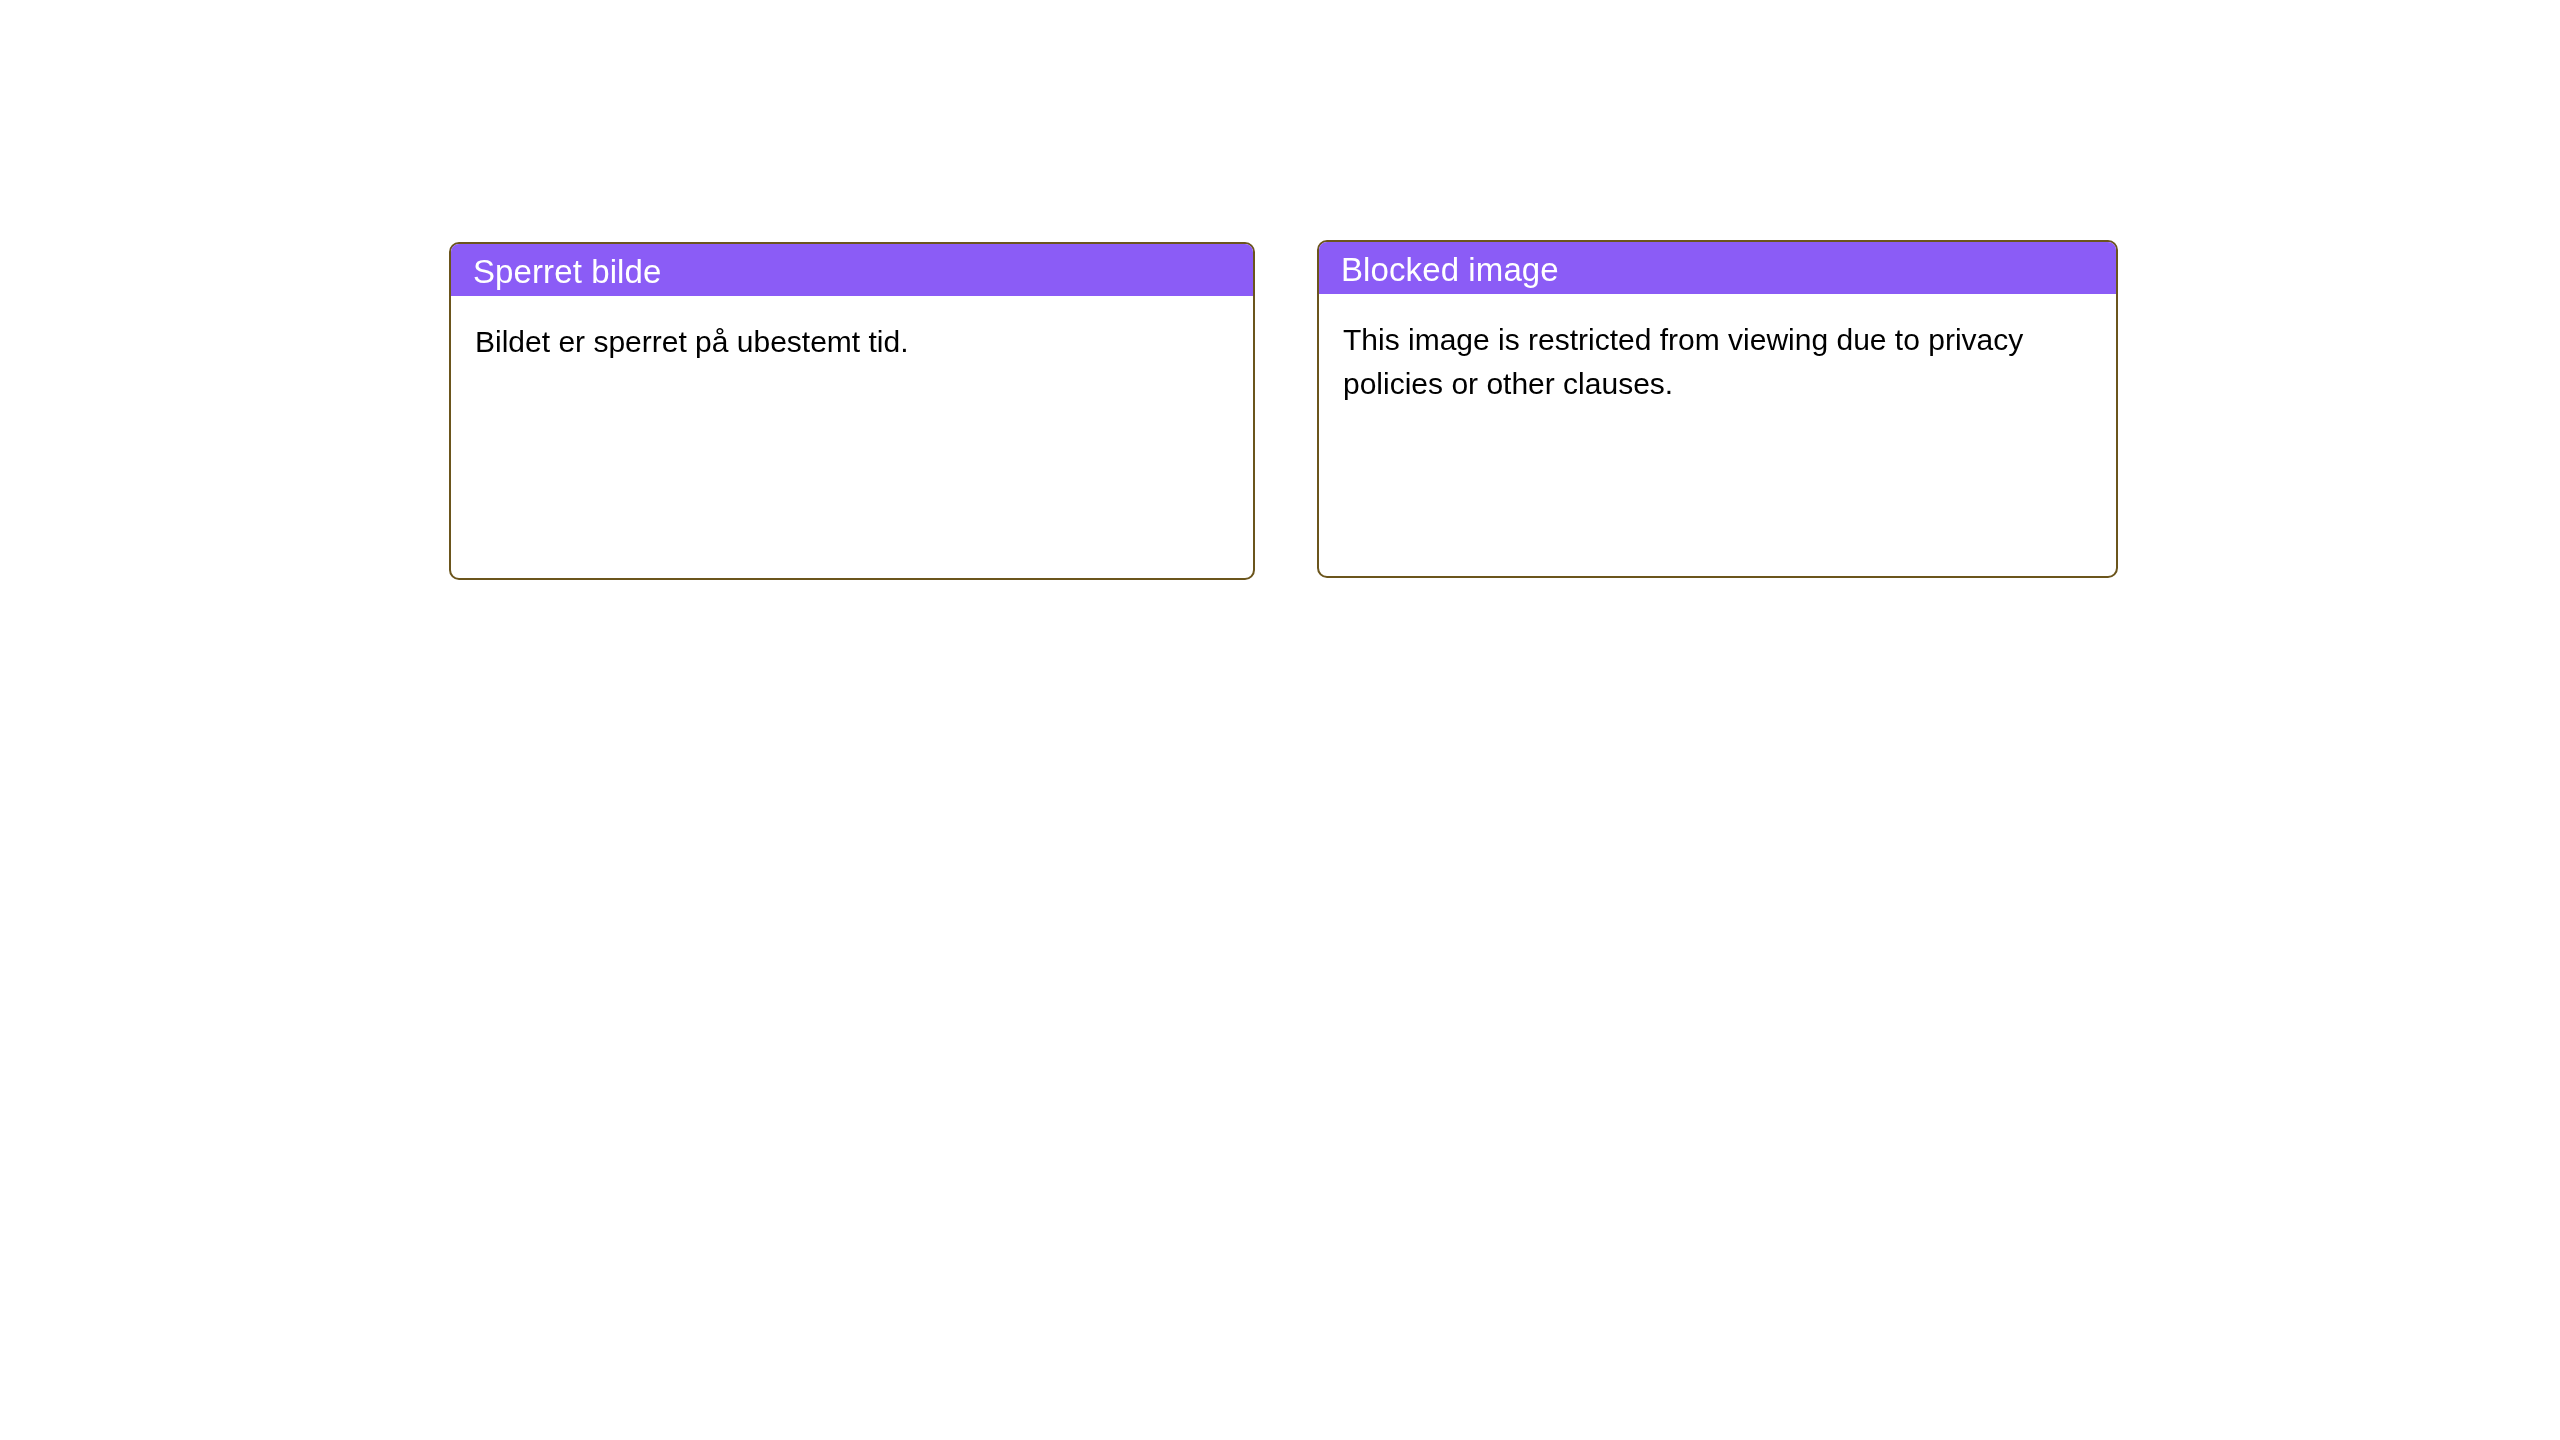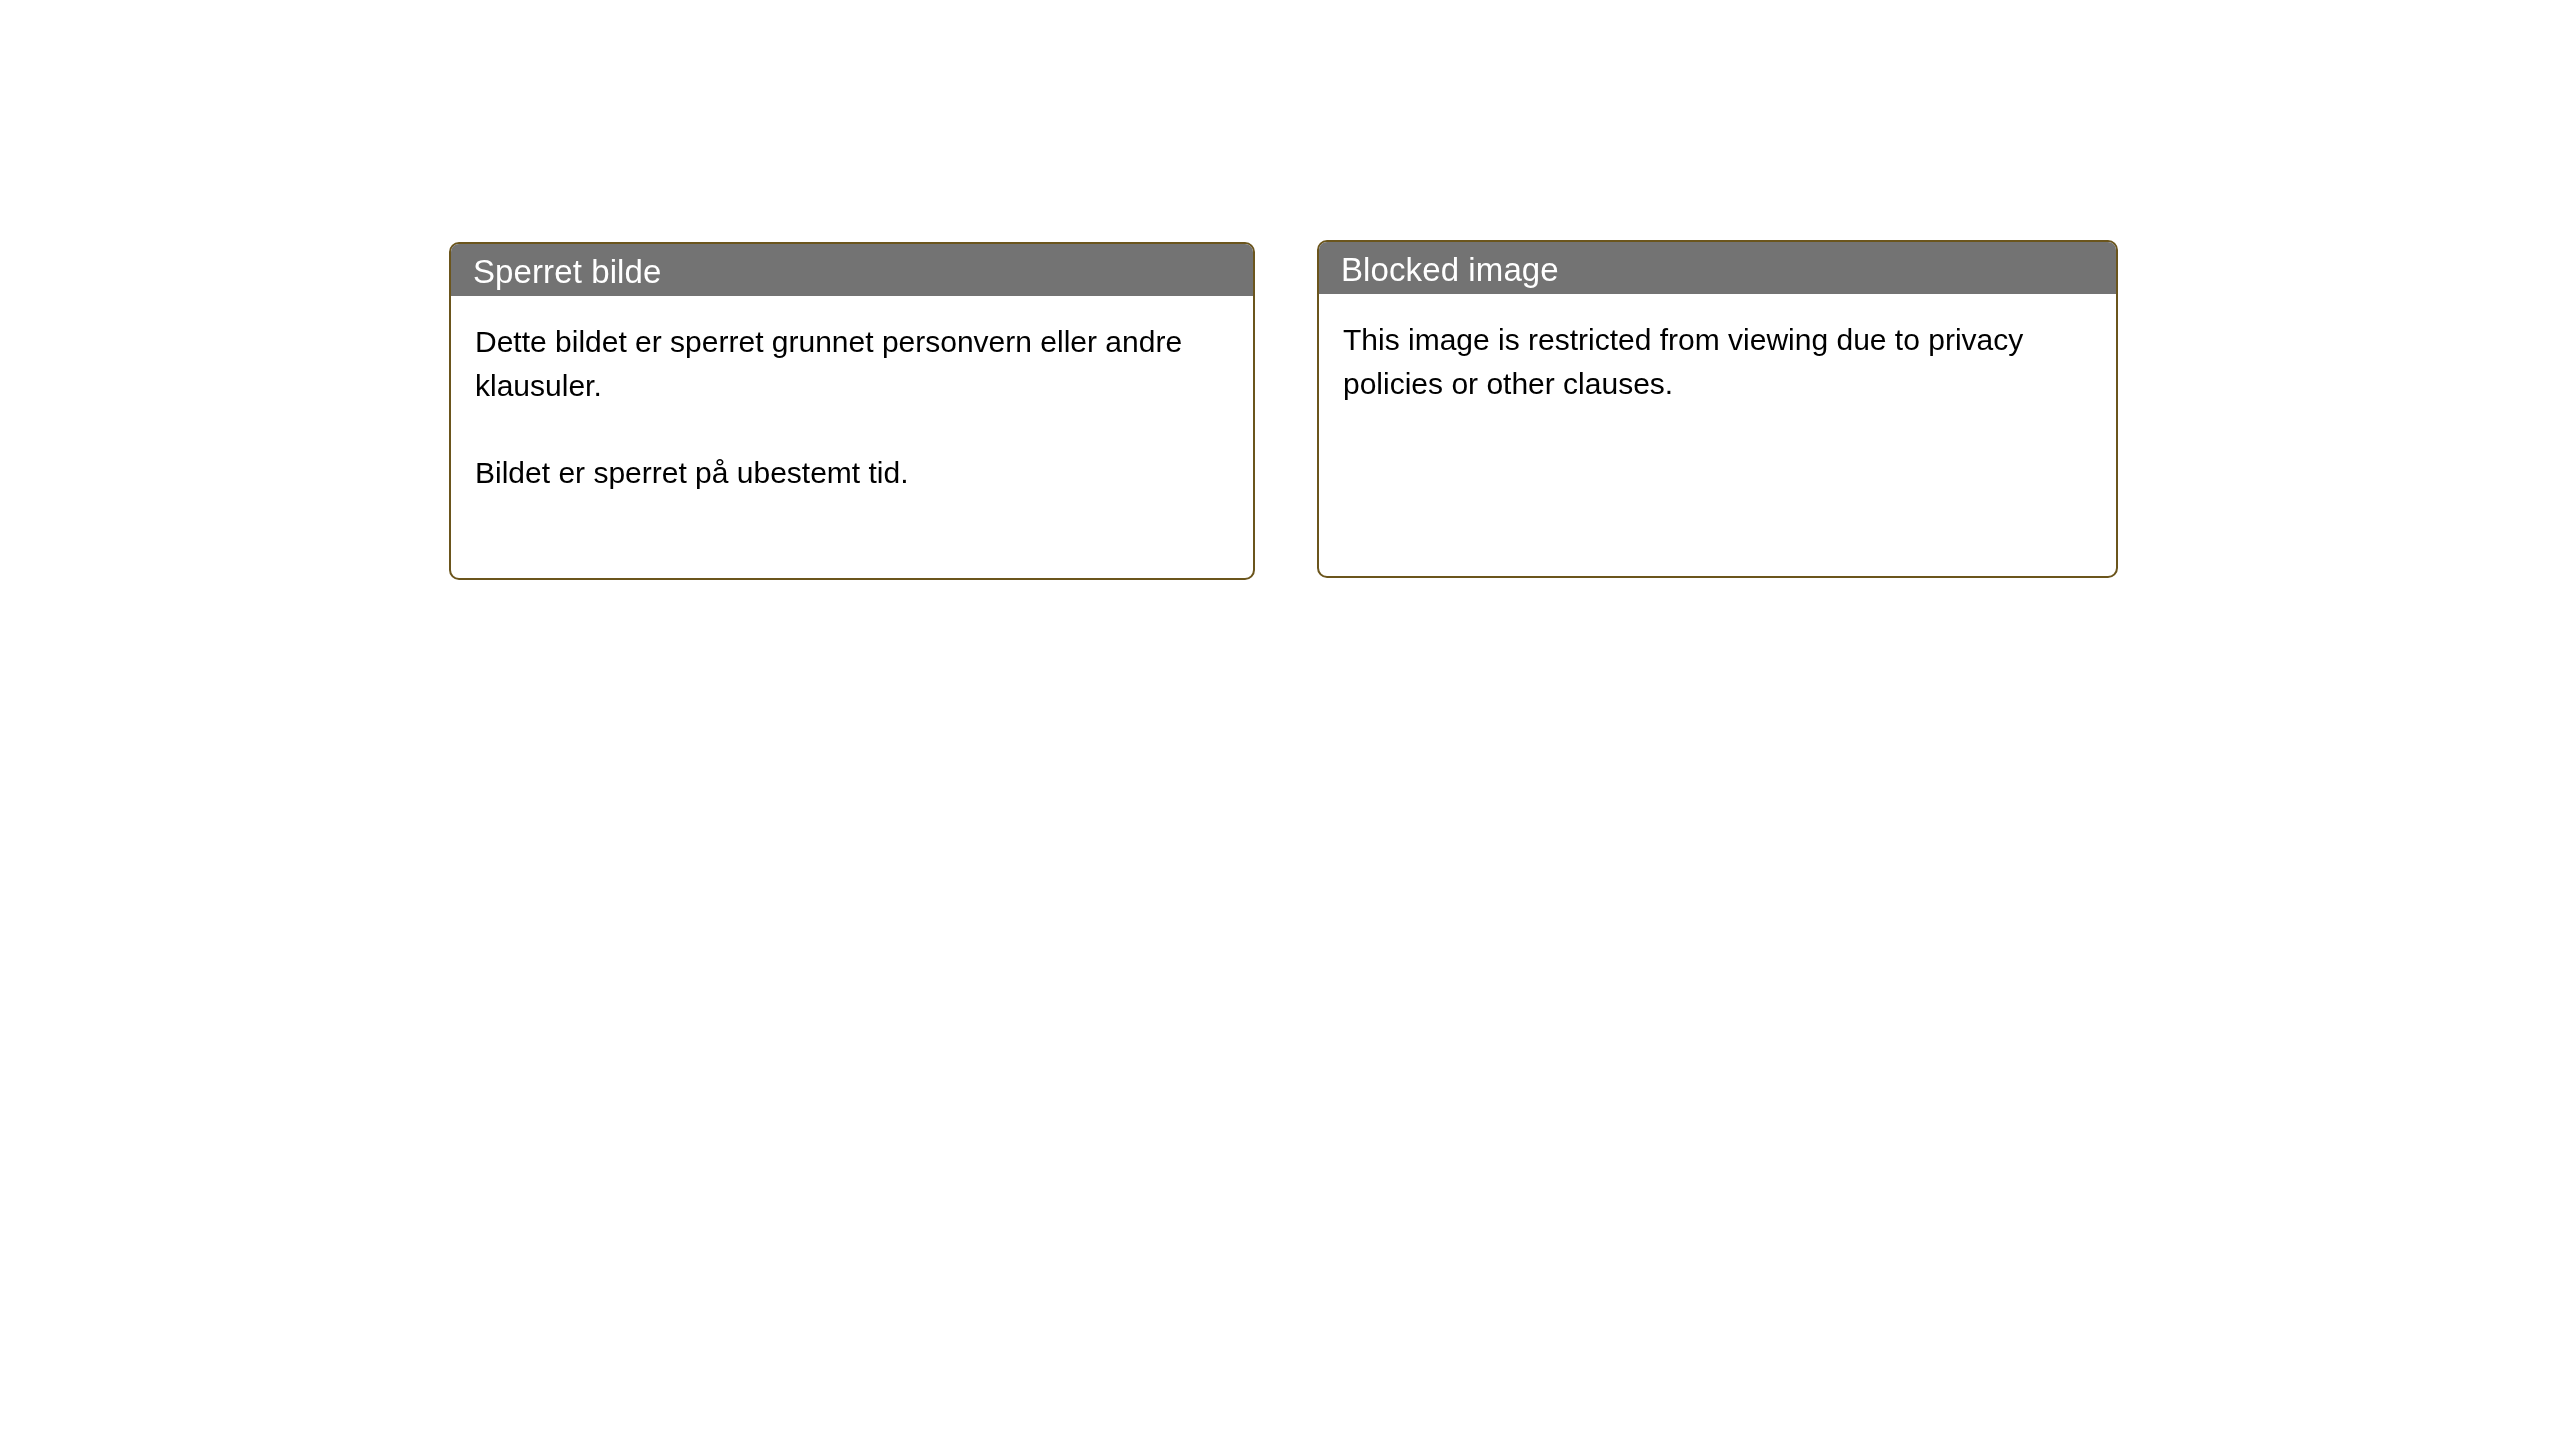--- a/index.html
+++ b/index.html
@@ -42,21 +42,21 @@
   .notice-card.card-right {
     left: 1317px;
     top: 240px;
     width: 801px;
     height: 338px;
   }
 
   .notice-header {
     box-sizing: border-box;
     height: 54px;
-    background: #737373;
+    background: #8b5cf6;
     margin: -2px -2px 0 -2px;
     padding: 5px 0 0 24px;
     display: flex;
     align-items: center;
   }
 
   .notice-title {
     color: #ffffff;
     font-size: 33px;
     font-weight: 400;
@@ -85,21 +85,20 @@
 </head>
 <body>
 
 <div class="stage">
 
   <section class="notice-card card-left">
     <div class="notice-header">
       <h1 class="notice-title">Sperret bilde</h1>
     </div>
     <div class="notice-body">
-      <p class="notice-paragraph">Dette bildet er sperret grunnet personvern eller andre klausuler.</p>
       <p class="notice-paragraph">Bildet er sperret på ubestemt tid.</p>
     </div>
   </section>
 
   <section class="notice-card card-right">
     <div class="notice-header">
       <h1 class="notice-title">Blocked image</h1>
     </div>
     <div class="notice-body">
       <p class="notice-paragraph">This image is restricted from viewing due to privacy policies or other clauses.</p>

